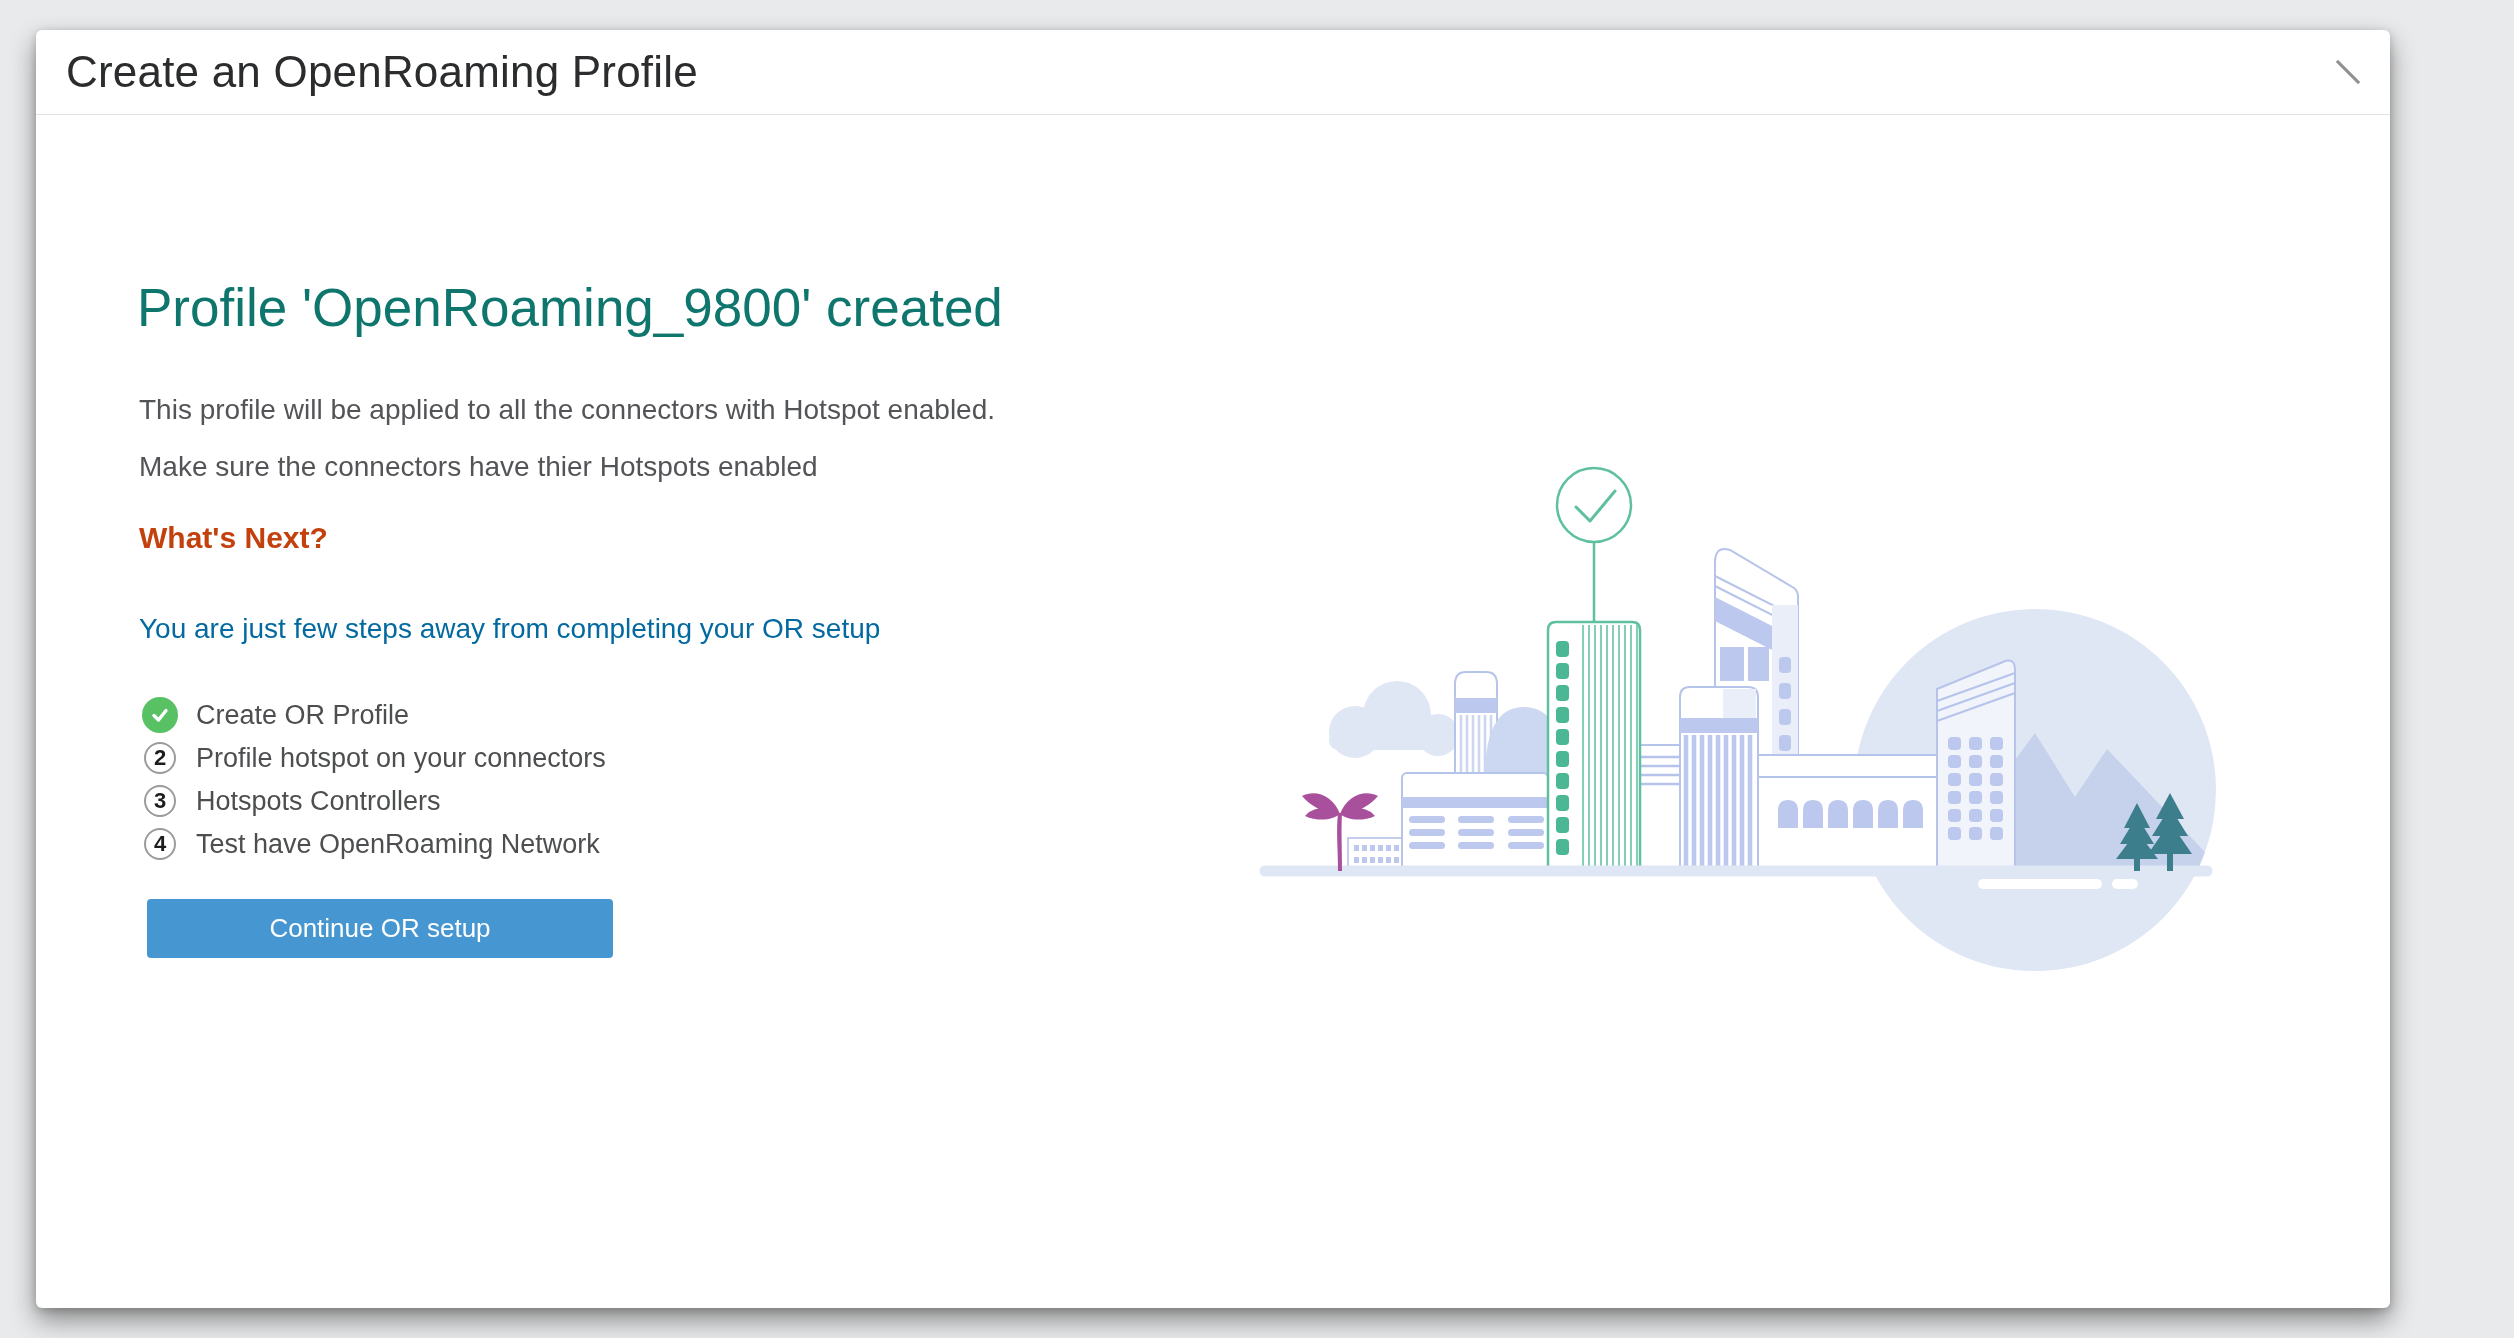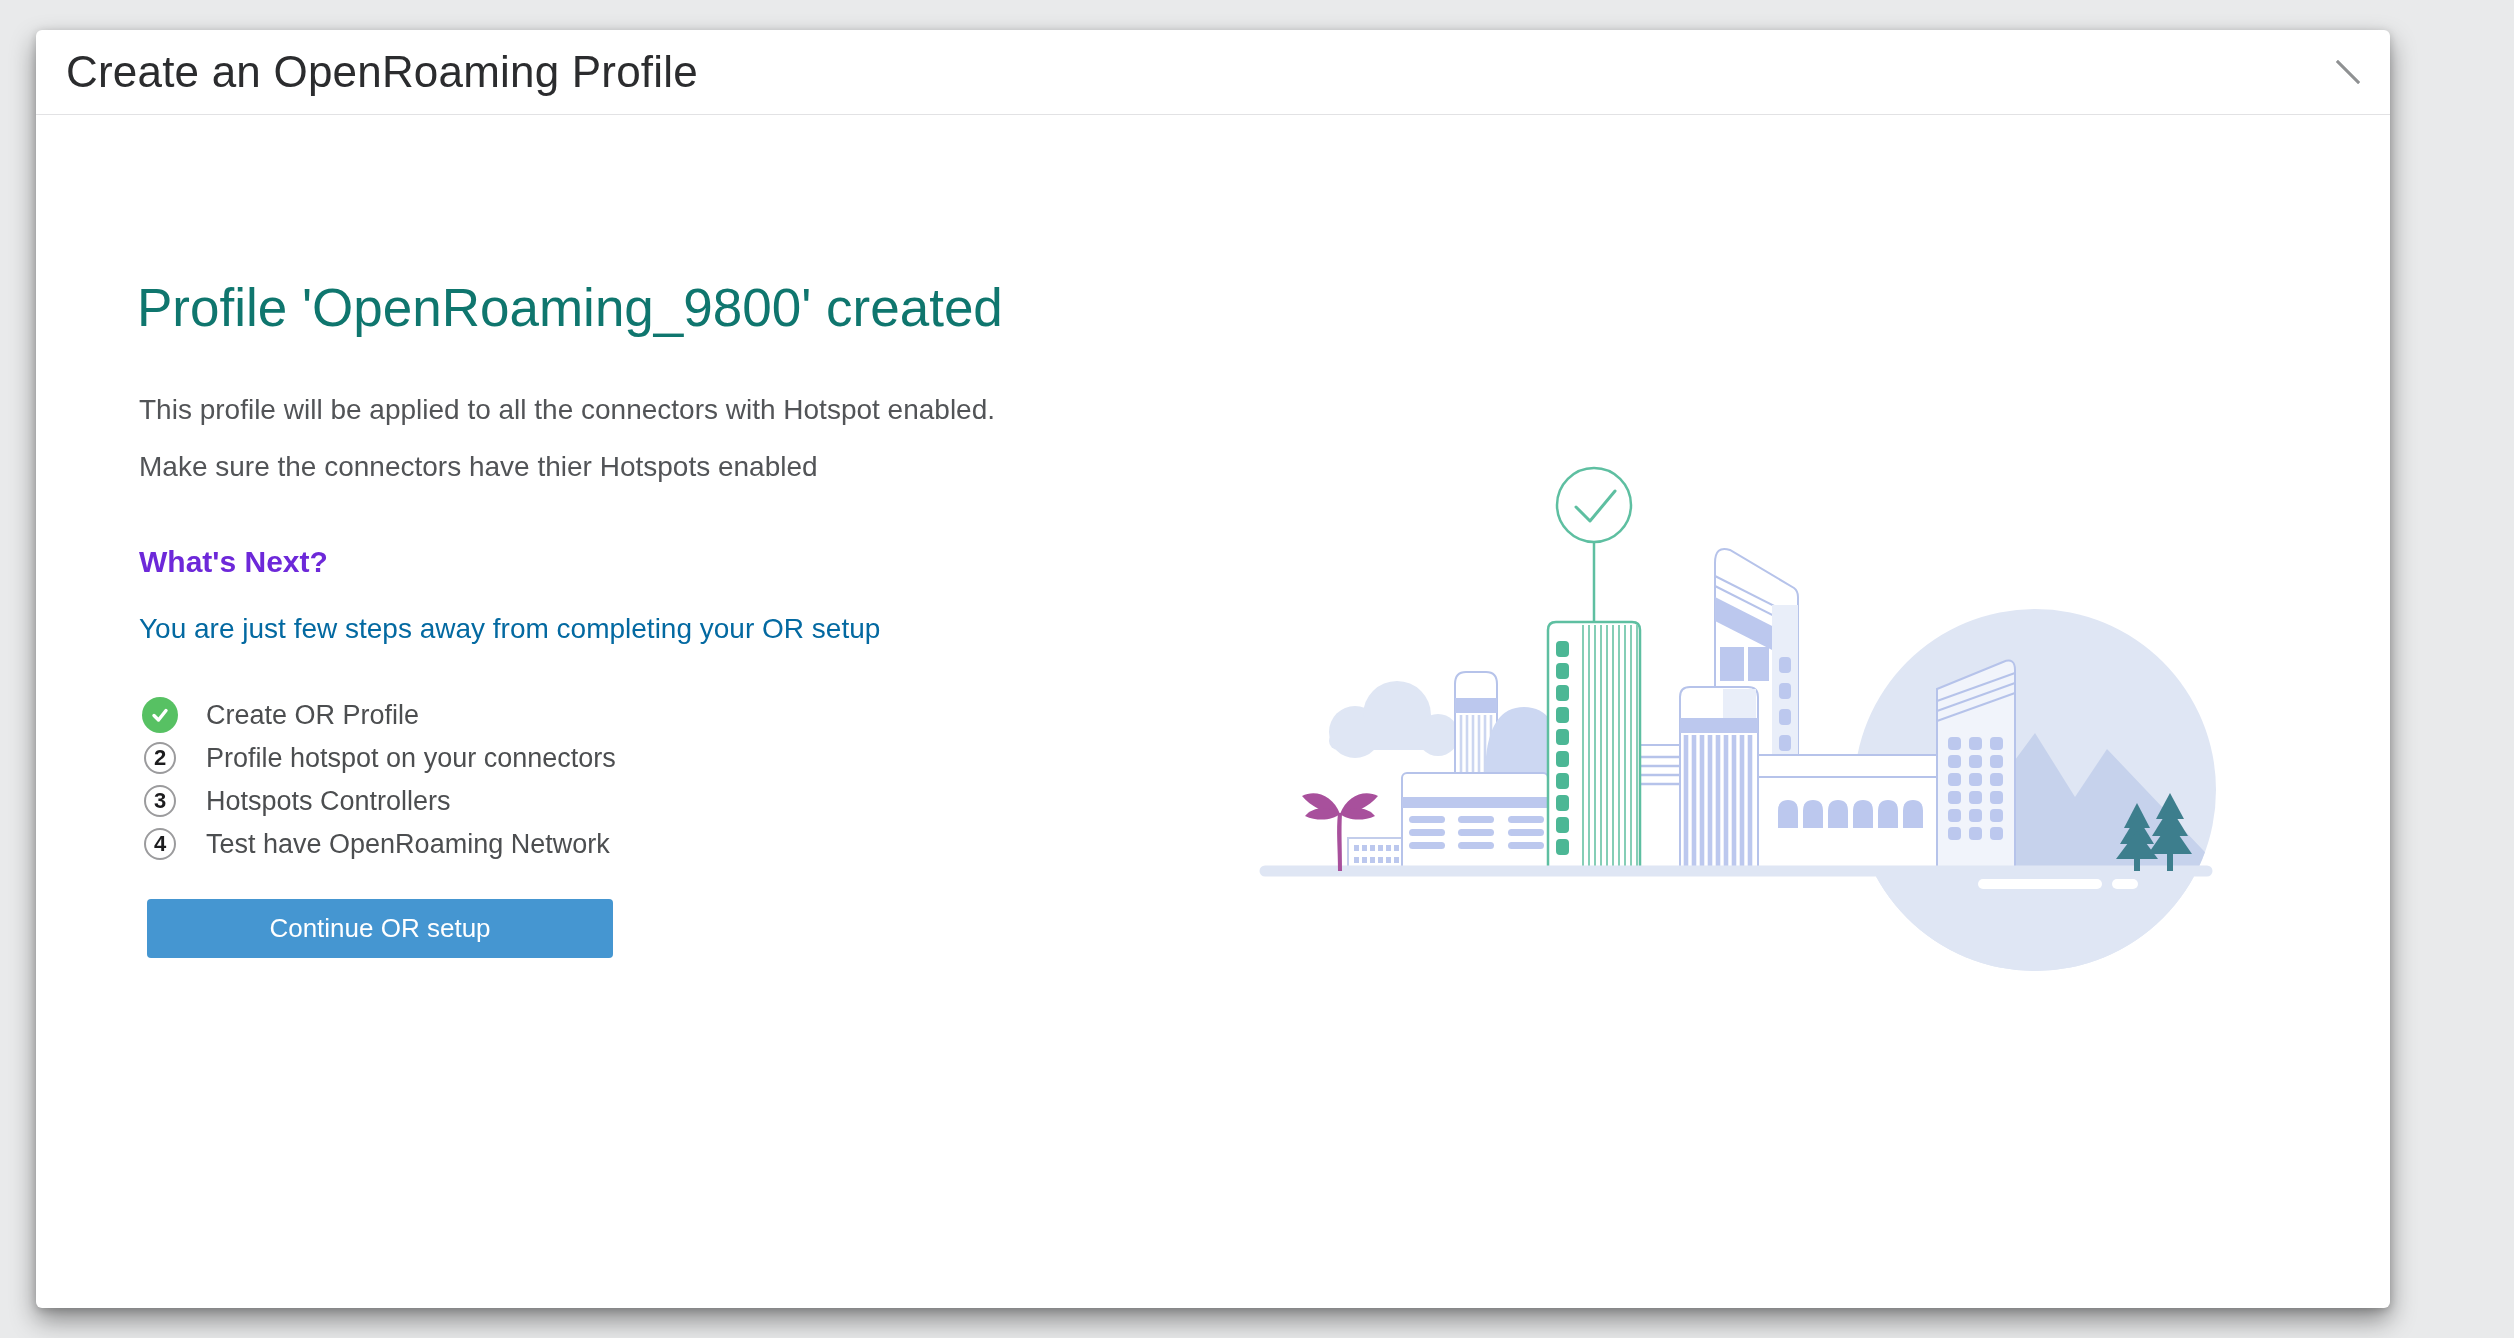--- a/index.html
+++ b/index.html
@@ -36,42 +36,42 @@
   }
   .content { position:absolute; left:0; top:85px; right:0; bottom:0; }
   .h1 {
     position:absolute; left:101px; top:163px;
     font-size:53px; line-height:60px; color:#0f766e; font-weight:400;
   }
   .para { position:absolute; left:103px; font-size:28px; color:#525457; font-weight:400; }
   .para.l1 { top:279px; }
   .para.l2 { top:336px; }
   .whats-next {
-    position:absolute; left:103px; top:430px;
-    font-size:30px; color:#6d28d9; font-weight:700;
+    position:absolute; left:103px; top:406px;
+    font-size:30px; color:#c2410c; font-weight:700;
   }
   .steps-intro { position:absolute; left:103px; top:498px; font-size:28px; color:#0369a1; }
   .steps { position:absolute; left:106px; top:583px; display:flex; flex-direction:column; gap:9px; }
   .step-row { display:flex; align-items:center; height:34px; }
   .step-indicator {
     width:36px; height:36px; flex:0 0 36px;
     display:flex; align-items:center; justify-content:center;
   }
   .step-num {
     width:32px; height:32px; border-radius:50%;
     border:2px solid #9b9b9d;
     display:flex; align-items:center; justify-content:center;
     font-size:22px; font-weight:700; color:#1c1c1e;
   }
   .step-done {
     width:36px; height:36px; border-radius:50%;
     background:#57c163;
     display:flex; align-items:center; justify-content:center;
   }
-  .step-label { margin-left:28px; font-size:27px; color:#4c4e50; }
+  .step-label { margin-left:18px; font-size:27px; color:#4c4e50; }
   .continue-btn {
     position:absolute; left:111px; top:784px;
     width:466px; height:59px;
     background:#4596d1; border:none; border-radius:4px;
     color:#ffffff; font-size:26px; font-weight:400;
     font-family:"Liberation Sans", sans-serif;
     cursor:pointer;
     display:flex; align-items:center; justify-content:center;
   }
   .illustration { position:absolute; left:1209px; top:330px; width:980px; height:540px; }

